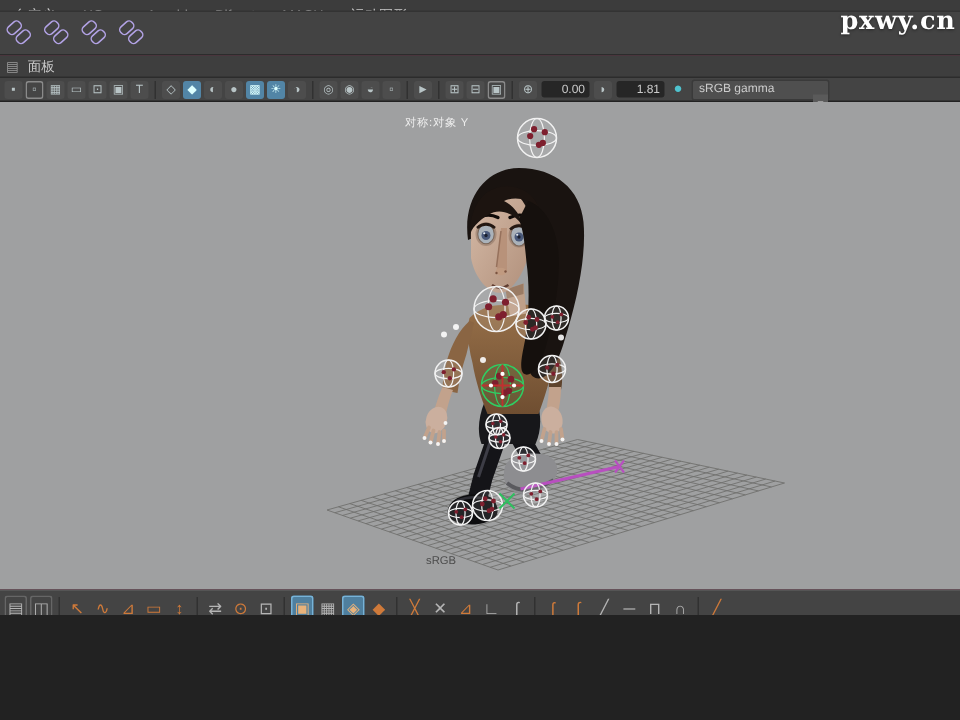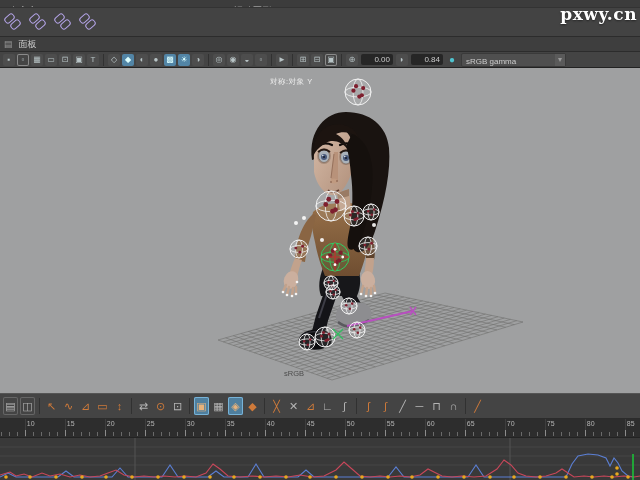--- a/index.html
+++ b/index.html
@@ -1,16 +1,16 @@
 <!DOCTYPE html>
 <html><head>
 <meta charset="utf-8">
 <style>
   html,body{margin:0;padding:0;background:#222;}
-  #app{position:relative;width:640px;height:480px;overflow:hidden;
+  #app{position:relative;width:640px;height:410px;overflow:hidden;
        font-family:"Liberation Sans",sans-serif;background:#be185d;user-select:none;}
   .row{position:absolute;left:0;width:640px;box-sizing:border-box;}
   
   #menubar{top:0;height:8px;background:#3c3c3c;overflow:hidden;border-bottom:1px solid #333;}
   #menubar .mi{display:inline-block;padding:0 9px;font-size:9.5px;color:#c9c9c9;margin-top:-4px;line-height:12px;}
   
   #shelf{top:8px;height:29px;background:#434343;border-bottom:1px solid #2c2c2c;display:flex;align-items:flex-start;}
   .chain{position:relative;width:20px;height:24px;margin:2px 2px 0 3px;}
   .chain::before,.chain::after{content:"";position:absolute;width:9px;height:5px;border:1.6px solid #b3a3e6;border-radius:3px;transform:rotate(-42deg);}
   .chain::before{left:1px;top:5px}
@@ -21,21 +21,21 @@
   #panelbar .micon{color:#9a9a9a;font-size:9px;margin:0 6px 0 4px;}
   #panelbar .plabel{font-size:9px;color:#cccccc;}
   
   #vtoolbar{top:52px;height:16px;background:#444444;border-bottom:1px solid #222;display:flex;align-items:center;padding-left:2px;}
   .cell{width:12px;height:12px;margin:0 1px;background:#4d4d4d;color:#b8c4c6;font-size:8px;line-height:12px;text-align:center;border-radius:2px;overflow:hidden;}
   .cell.act{background:#5285a6;color:#dff;}
   .cell.box{box-shadow:0 0 0 1px #8a8a8a inset;background:#454545;}
   .cell.teal{color:#4fc3cf;background:transparent;font-size:10px;}
   .sep{width:1px;height:12px;background:#313131;margin:0 3px;}
   .tfield{min-width:26px;height:11px;background:#262626;border-radius:2px;color:#cccccc;font-size:8px;line-height:11px;text-align:right;padding:0 3px;margin:12px 2px;}
-  .tdrop{display:flex;align-items:flex-end;height:12px;background:#4f4f4f;border:1px solid #3a3a3a;border-radius:2px;color:#cccccc;font-size:8px;margin:0 2px;padding-left:4px;}
+  .tdrop{display:flex;align-items:flex-end;height:12px;background:#4f4f4f;border:1px solid #3a3a3a;border-radius:2px;color:#cccccc;font-size:8px;margin:0 2px;padding-left:4px;flex-direction:column;}
   .tdrop span:first-child{min-width:86px;}
   .tdrop .arr{display:inline-block;background:#5a5a5a;height:12px;line-height:12px;padding:0 3px;color:#999;margin-left:3px;}
   
   #viewport{top:68px;height:325px;background:#9fa0a1;}
   #symlabel{position:absolute;left:270px;top:9px;font-size:7.5px;color:#ececec;letter-spacing:.5px;}
   #persplabel{position:absolute;left:284px;top:301px;font-size:7.5px;color:#4c4c4c;}
   
   #getoolbar{top:393px;height:26px;background:#444444;border-top:1px solid #555;border-bottom:1px solid #2c2c2c;display:flex;align-items:center;padding-left:2px;}
   .gcell{width:15px;height:18px;margin:0 1px;color:#b4b4b4;font-size:11px;line-height:18px;text-align:center;border-radius:2px;}
   .gcell.org{color:#cf7a3a;}
@@ -97,21 +97,21 @@
       <div class="sep"></div>
       <div class="cell">►</div>
       <div class="sep"></div>
       <div class="cell">⊞</div>
       <div class="cell">⊟</div>
       <div class="cell box">▣</div>
       <div class="sep"></div>
       <div class="cell">⊕</div>
       <div class="tfield">0.00</div>
       <div class="cell">◗</div>
-      <div class="tfield">0.84</div>
+      <div class="tfield">1.81</div>
       <div class="cell teal">●</div>
       <div class="tdrop">
         <span>sRGB gamma</span>
         <span class="arr">▾</span>
       </div>
     </div>
 
   <div class="row" id="viewport">
     <svg id="scene" width="640" height="325" viewBox="0 0 640 325">
       <defs>

